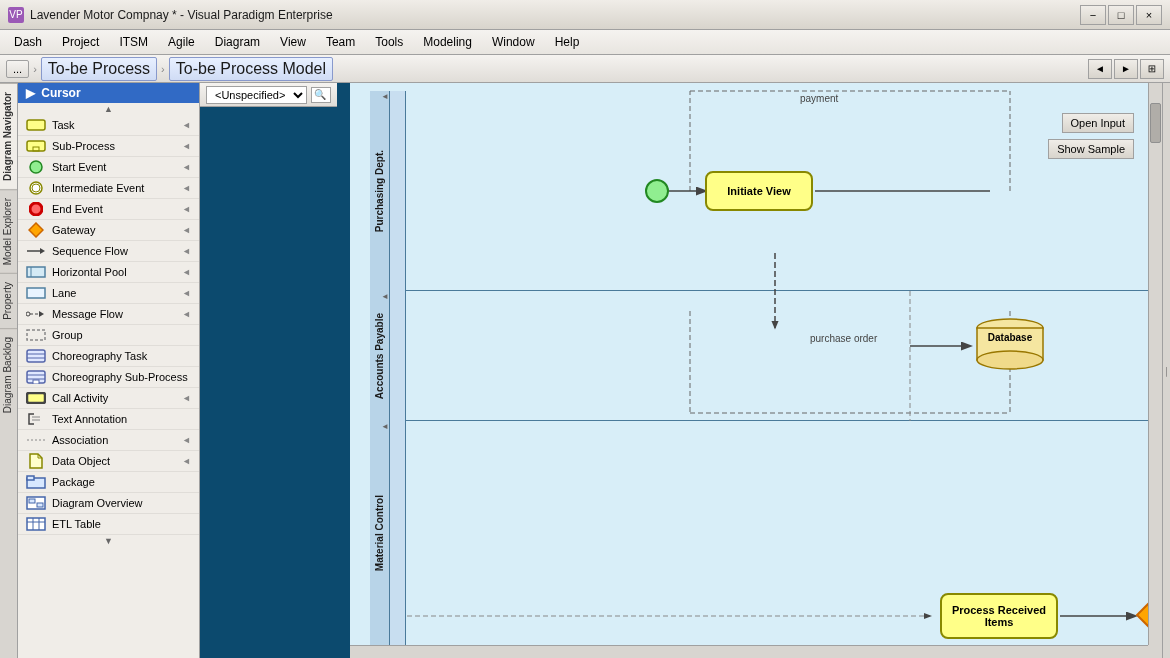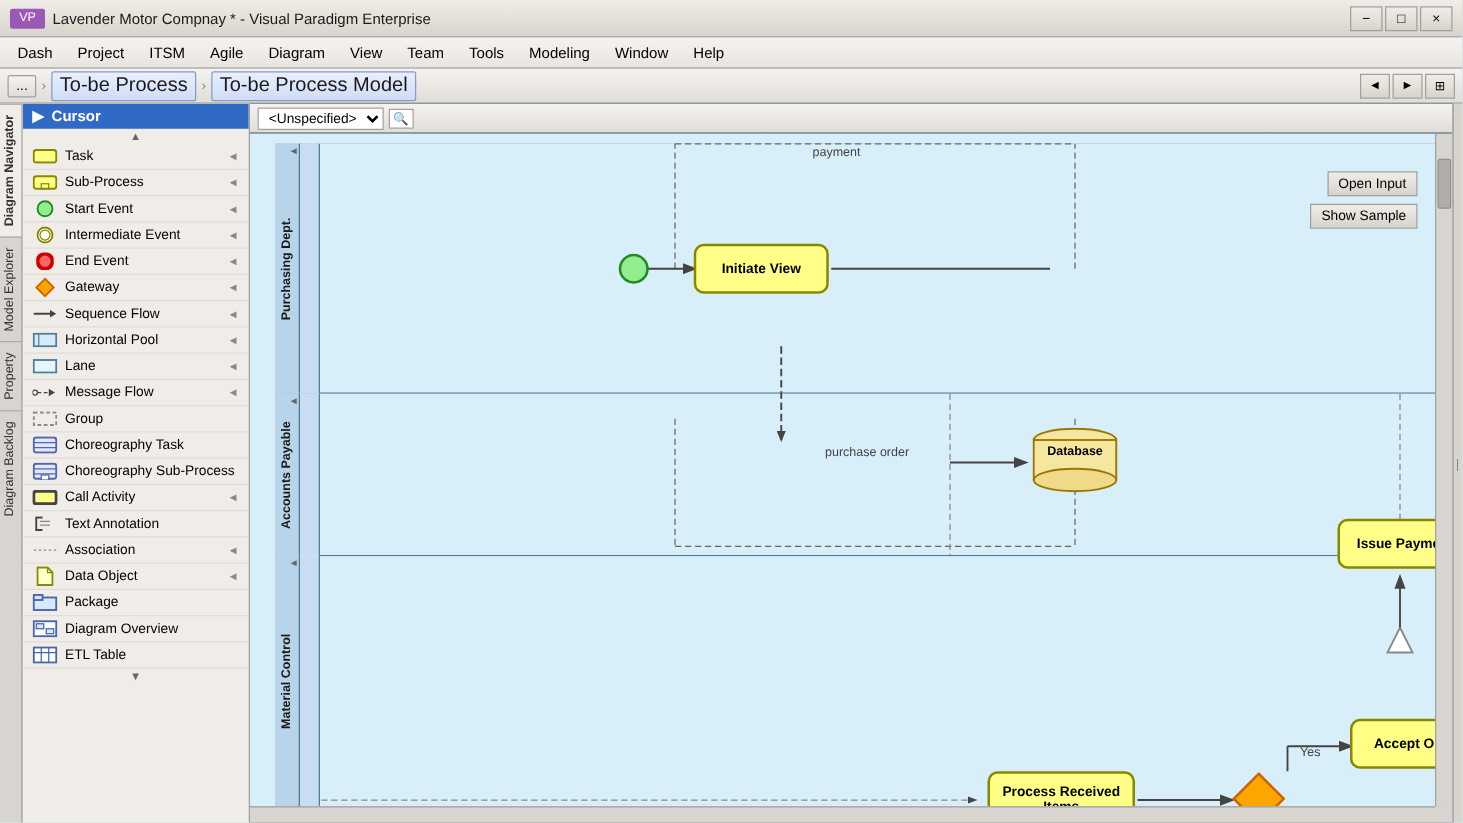--- a/index.html
+++ b/index.html
@@ -8,21 +8,21 @@
     
     .title-bar {
       background: linear-gradient(to bottom, #f0ede8, #d8d4cc);
       height: 30px;
       display: flex;
       align-items: center;
       padding: 0 8px;
       border-bottom: 1px solid #a0a0a0;
       user-select: none;
     }
-    .title-bar-icon { width: 28px; height: 16px; margin-right: 6px; background: #9b59b6; border-radius: 2px; display: flex; align-items: center; justify-content: center; }
+    .title-bar-icon { width: 16px; height: 16px; margin-right: 6px; background: #9b59b6; border-radius: 2px; display: flex; align-items: center; justify-content: center; }
     .title-bar-text { font-size: 12px; color: #1a1a1a; flex: 1; }
     .title-bar-controls { display: flex; gap: 2px; }
     .title-bar-btn { width: 26px; height: 20px; background: linear-gradient(to bottom, #f0ede8, #d8d4cc); border: 1px solid #a0a0a0; font-size: 11px; display: flex; align-items: center; justify-content: center; cursor: pointer; }
 
     
     .menu-bar {
       background: linear-gradient(to bottom, #f5f3f0, #e8e5e0);
       height: 24px;
       display: flex;
       align-items: center;
@@ -141,22 +141,22 @@
       margin-left: auto;
       color: #888;
       font-size: 9px;
     }
 
     
     .diagram-area {
       flex: 1;
       background: #0c4a6e;
       display: flex;
-      flex-direction: column;
       overflow: hidden;
+      gap: 13px;
     }
 
     
     .diagram-toolbar {
       height: 24px;
       background: linear-gradient(to bottom, #f5f3f0, #e0ddd8);
       border-bottom: 1px solid #a0a0a0;
       display: flex;
       align-items: center;
       padding: 0 6px;

